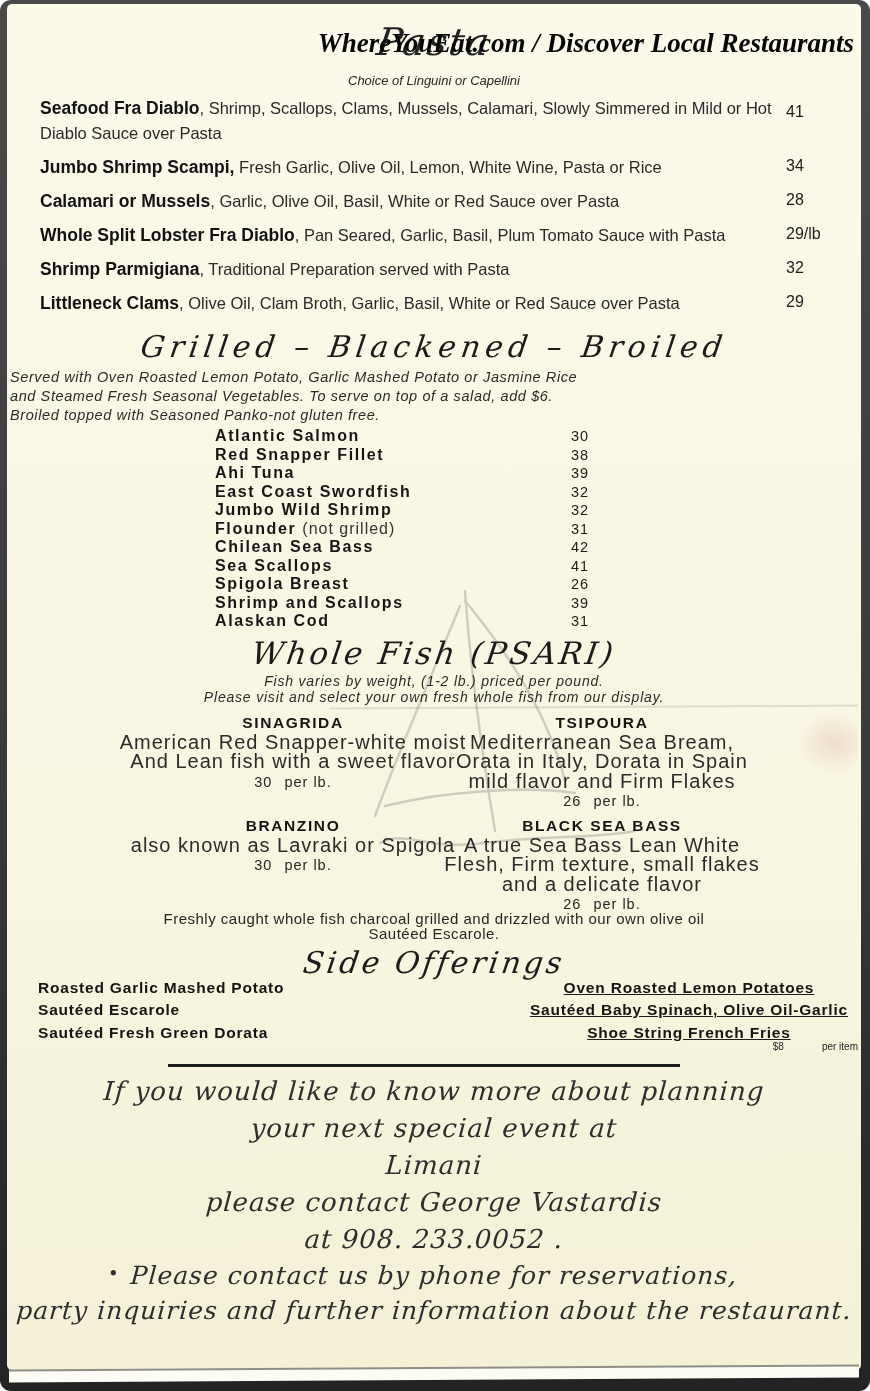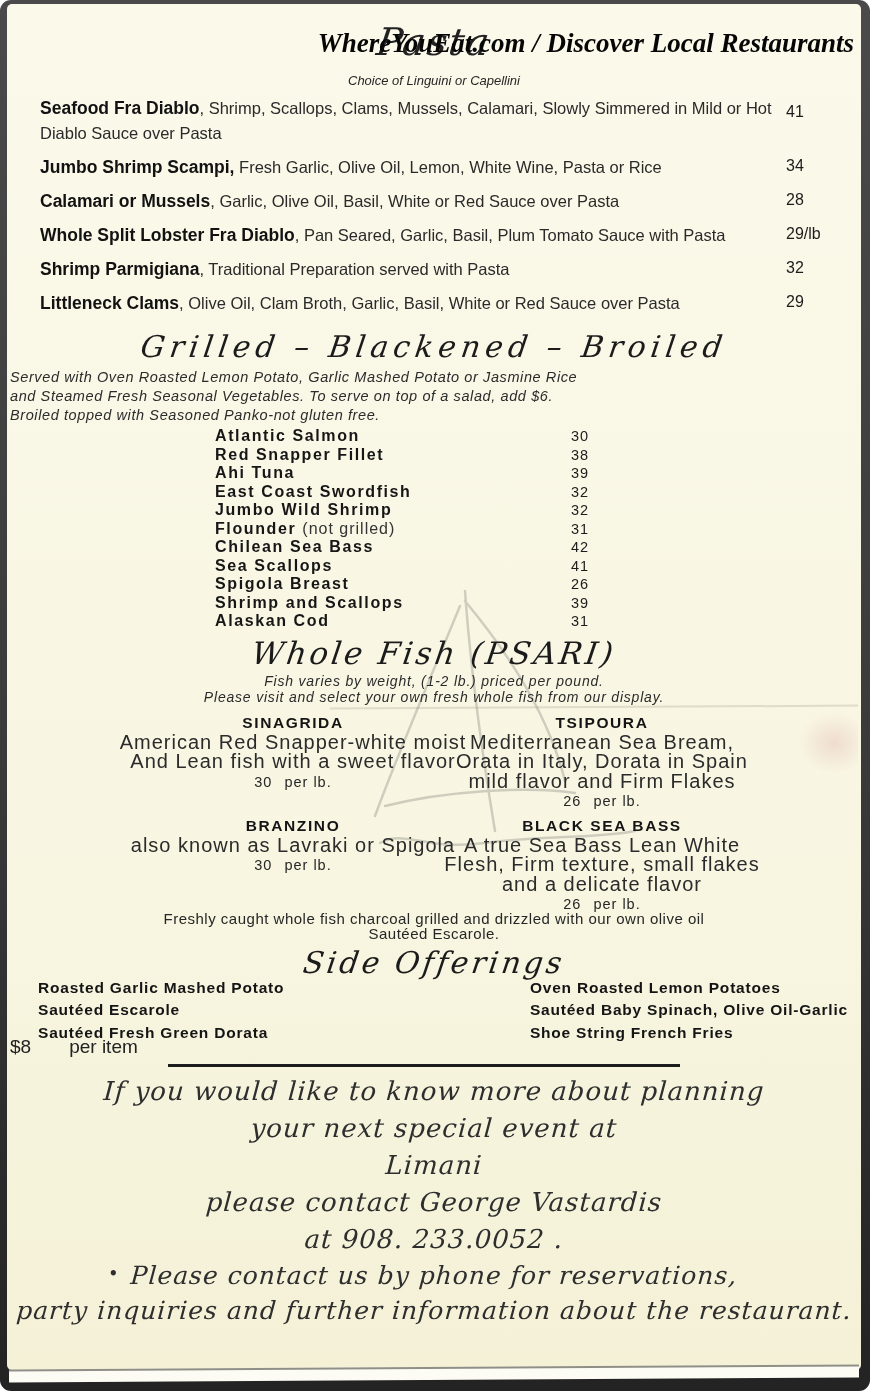--- a/index.html
+++ b/index.html
@@ -64,22 +64,22 @@
   .fish-title{font-weight:bold;font-size:15.5px;letter-spacing:1.6px;line-height:21px;color:#141414;}
   .fish-line{font-size:20px;line-height:19.5px;letter-spacing:1px;color:#2b2b2b;}
   .fish-price{font-size:14.5px;line-height:20px;letter-spacing:1px;color:#262626;}
   .fish-price .u{margin-left:12px;}
 
   .wf-note{margin-top:-2px;text-align:center;font-size:15px;line-height:17.5px;
         letter-spacing:0.5px;color:#262626;}
 
   .sides{display:flex;justify-content:space-between;padding:0 10px 0 28px;margin-top:-6px;}
   .sides .col div{font-weight:bold;font-size:15.5px;line-height:22.5px;letter-spacing:0.8px;color:#141414;}
-  .sides .col.right{text-align:left;}
-  .price-item{text-align:left;font-size:19px;line-height:18px;margin-top:-6px;color:#222;}
+  .sides .col.right{text-align:center;text-decoration:underline;}
+  .price-item{text-align:right;font-size:10px;line-height:18px;margin-top:-6px;color:#222;}
   .price-item .u{margin-left:38px;}
 
   .divider{height:3px;background:#1c1c1c;width:512px;margin:8px 0 0 158px;}
 
   .footer{position:relative;margin-top:6px;text-align:center;
         font-family:"DejaVu Serif",serif;font-style:italic;color:#2e2e2e;}
   .f-line{font-size:26px;line-height:37px;letter-spacing:1px;transform:skewX(-4deg);}
   .f-contact{font-size:25px;line-height:35px;letter-spacing:1px;transform:skewX(-4deg);}
   .f-bullet{position:absolute;left:98px;top:190px;font-size:18px;color:#2e2e2e;}
 </style>

